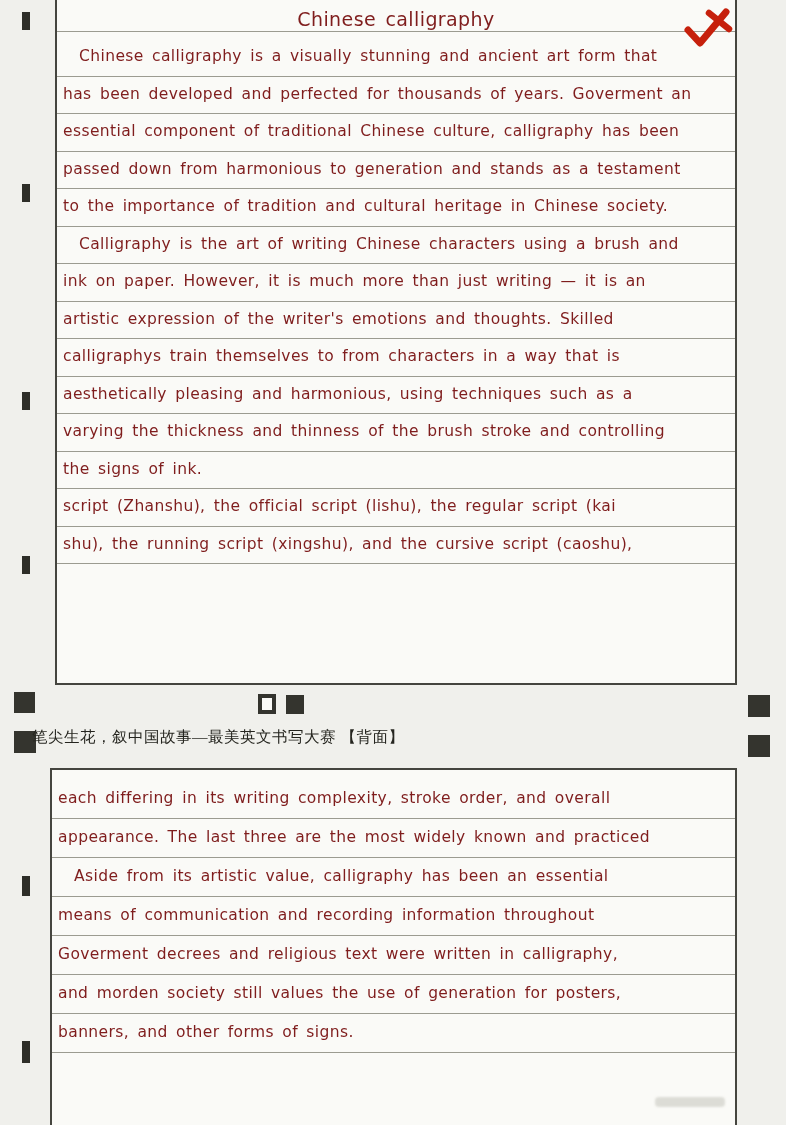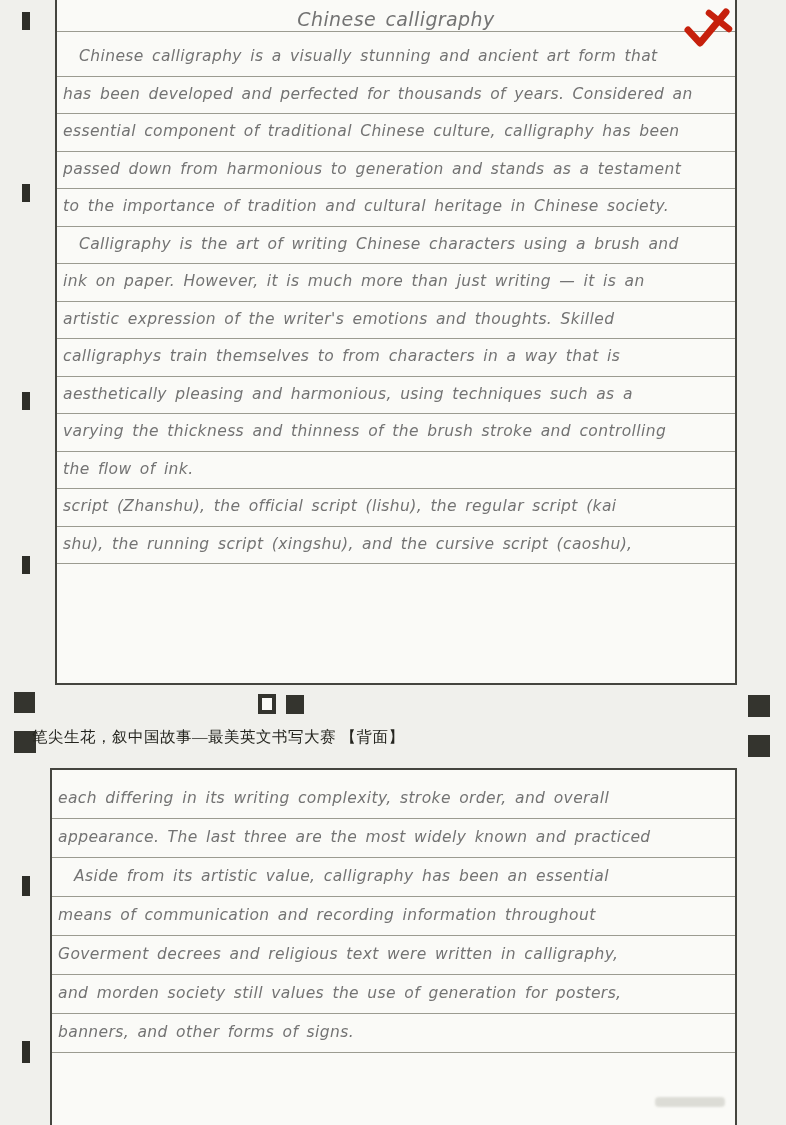--- a/index.html
+++ b/index.html
@@ -16,21 +16,21 @@
   .sheet1{ left:55px; top:-6px; width:682px; height:691px; }
   .sheet2{ left:50px; top:768px; width:687px; height:380px; }
 
   .title-row{
     height:34px; display:flex; align-items:flex-end; justify-content:center;
     border-bottom:1.4px solid #9b9b91; padding-bottom:1px;
   }
   .spacer{ height:7px; }
   .sheet2 .pad-top{ height:10px; }
 
-  .hw{ color:#737373; font-style:italic; letter-spacing:.4px; word-spacing:3px; }
+  .hw{ color:#7f1d1d; letter-spacing:.4px; word-spacing:3px; }
   .title-text{ font-size:19px; }
 
   .hw-row{
     height:37.5px; display:flex; align-items:center;
     border-bottom:1.3px solid #9b9b91;
     padding:0 4px 2px 6px; box-sizing:border-box;
     font-size:15.5px; white-space:nowrap; overflow:hidden;
   }
   .sheet2 .hw-row{ height:39px; }
   .hw-row.indent{ padding-left:22px; }
@@ -65,21 +65,21 @@
     <div class="title-row">
       <span class="hw title-text">Chinese calligraphy</span>
     </div>
     <div class="spacer"></div>
     <div>
 
     <div class="hw-row indent">
           <span class="hw">Chinese calligraphy is a visually stunning and ancient art form that</span>
         </div>
         <div class="hw-row">
-          <span class="hw">has been developed and perfected for thousands of years. Considered an</span>
+          <span class="hw">has been developed and perfected for thousands of years. Goverment an</span>
         </div>
         <div class="hw-row">
           <span class="hw">essential component of traditional Chinese culture, calligraphy has been</span>
         </div>
         <div class="hw-row">
           <span class="hw">passed down from harmonious to generation and stands as a testament</span>
         </div>
         <div class="hw-row">
           <span class="hw">to the importance of tradition and cultural heritage in Chinese society.</span>
         </div>
@@ -95,21 +95,21 @@
         <div class="hw-row">
           <span class="hw">calligraphys train themselves to from characters in a way that is</span>
         </div>
         <div class="hw-row">
           <span class="hw">aesthetically pleasing and harmonious, using techniques such as a</span>
         </div>
         <div class="hw-row">
           <span class="hw">varying the thickness and thinness of the brush stroke and controlling</span>
         </div>
         <div class="hw-row">
-          <span class="hw">the flow of ink.</span>
+          <span class="hw">the signs of ink.</span>
         </div>
         <div class="hw-row">
           <span class="hw">script (Zhanshu), the official script (lishu), the regular script (kai</span>
         </div>
         <div class="hw-row">
           <span class="hw">shu), the running script (xingshu), and the cursive script (caoshu),</span>
         </div>
       </div>
   </div>
 

